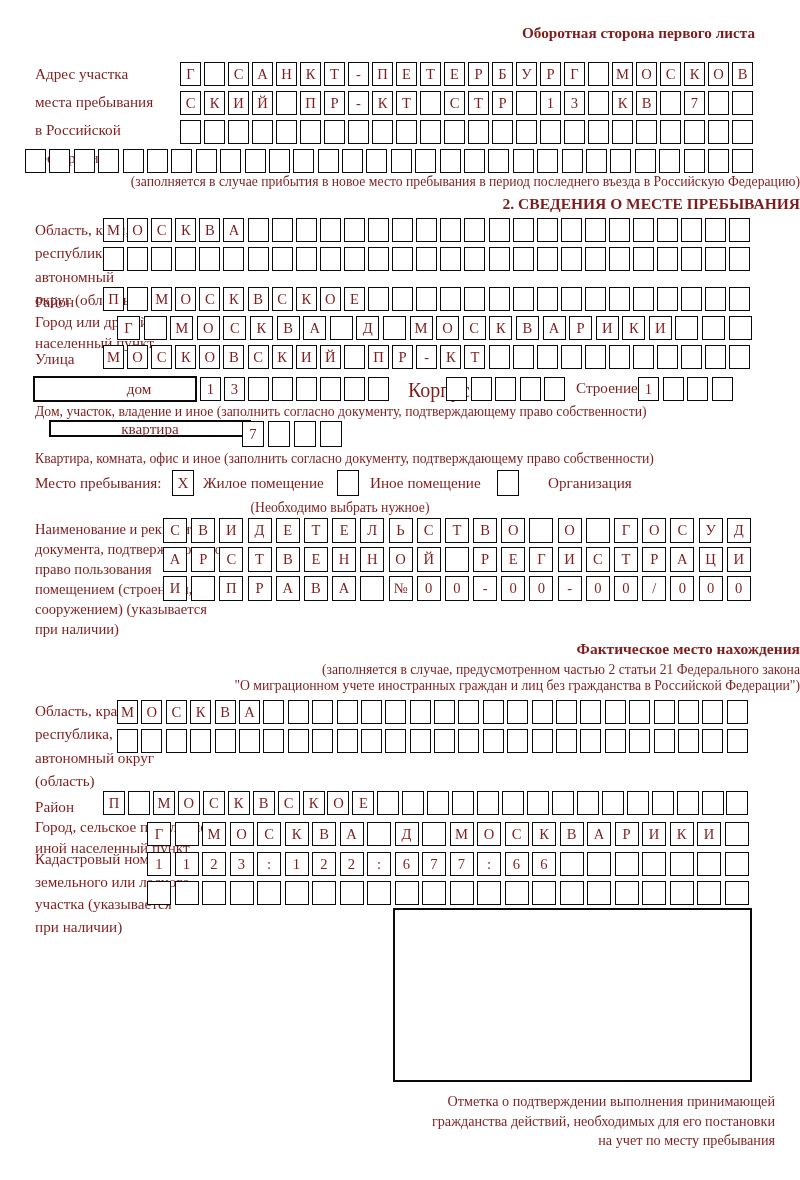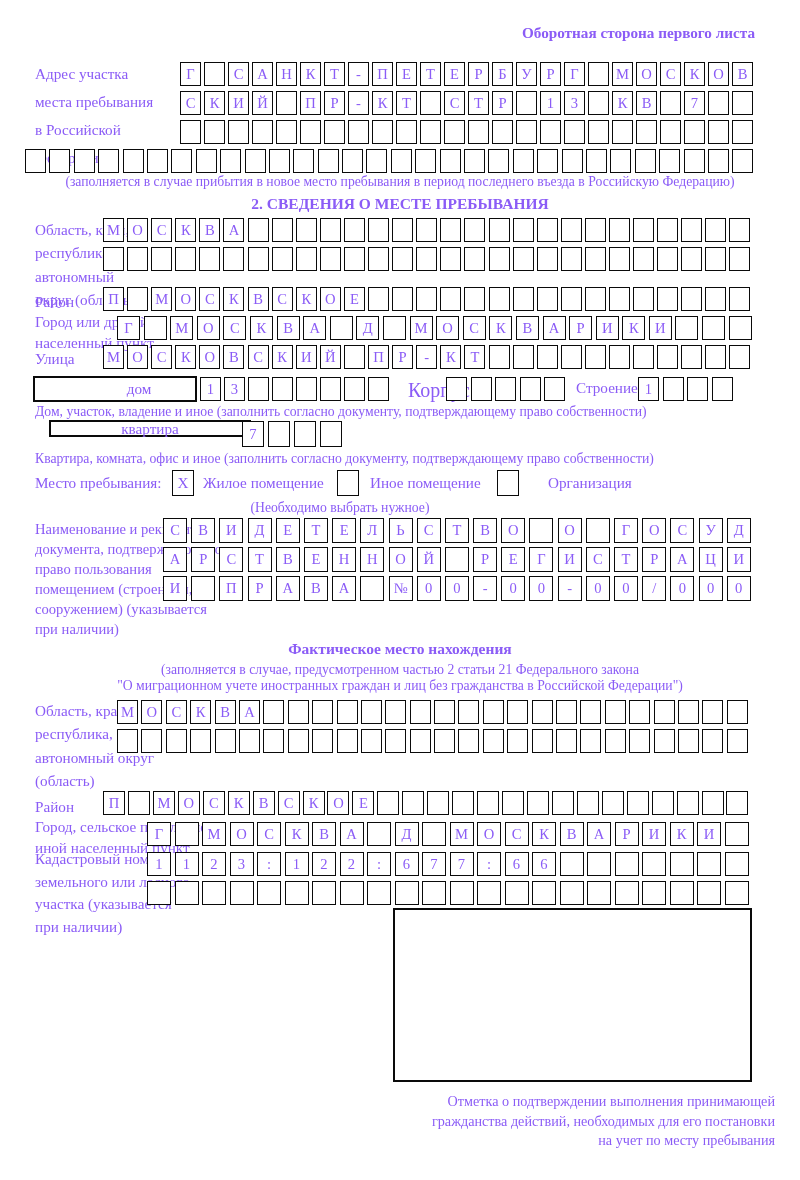--- a/index.html
+++ b/index.html
@@ -1,24 +1,24 @@
 <!DOCTYPE html>
 <html><head>
 <meta charset="utf-8">
 <style>
   html,body{margin:0;padding:0;background:#fff;}
   .page{position:relative;width:800px;height:1180px;background:#fff;overflow:hidden;
-        font-family:"Liberation Serif","DejaVu Serif",serif;color:#8b5cf6;}
+        font-family:"Liberation Serif","DejaVu Serif",serif;color:#7f1d1d;}
   .abs{position:absolute;}
   .lbl{font-size:15.2px;line-height:28px;}
   .lbl2{font-size:15.2px;line-height:23.4px;}
   .lbl3{font-size:15.2px;line-height:21px;}
   .lbl4{font-size:14.6px;line-height:20px;}
   .cap{font-size:13.7px;}
-  .center{left:0;width:800px;text-align:center;}
+  .center{left:0;width:800px;text-align:right;}
   .title{font-weight:bold;font-size:15.5px;}
   .row{position:absolute;display:flex;gap:var(--g,3px);}
   .cb{flex:0 0 auto;box-sizing:border-box;width:var(--w,21px);height:var(--h,24px);
       border:1.6px solid #0a0a0a;background:#fff;display:flex;align-items:center;
       justify-content:center;font-size:14.6px;}
   .wbox{box-sizing:border-box;border:2px solid #0a0a0a;background:#fff;display:flex;
         align-items:center;justify-content:center;font-size:15.2px;}
   .chk{box-sizing:border-box;position:absolute;border:1.8px solid #0a0a0a;width:22px;height:26px;
        display:flex;align-items:center;justify-content:center;font-size:15.2px;}
   .bigbox{box-sizing:border-box;border:2px solid #0a0a0a;background:#fff;}

